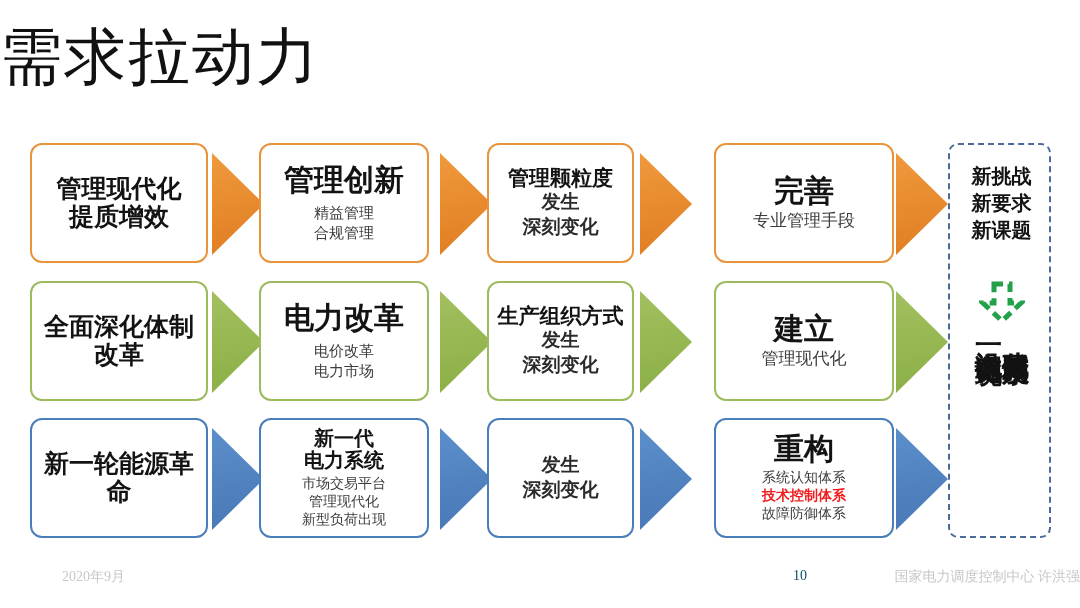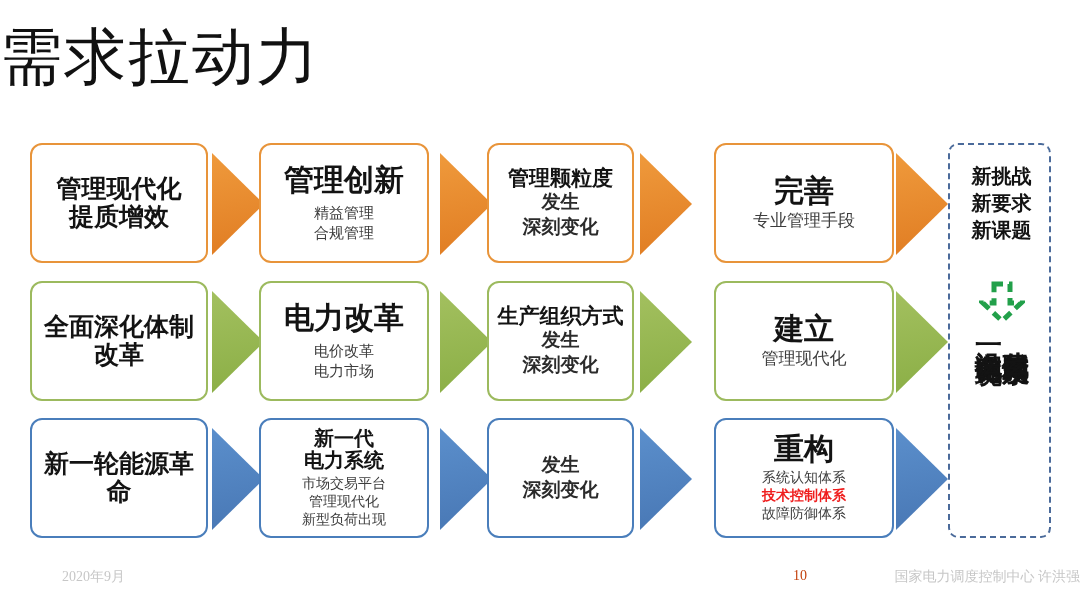--- a/index.html
+++ b/index.html
@@ -96,21 +96,21 @@
     font-size:27px;font-weight:700;color:#131313;line-height:1.0;
     letter-spacing:1px;
   }
 
   
   .footer{position:absolute;left:0;top:568px;width:869px;height:28px;}
   .f-left{position:absolute;left:62px;top:0;font-size:14px;color:#c7c7c7;
     font-family:"Liberation Serif","DejaVu Serif",serif;}
   .f-mid{position:absolute;left:0;top:0;width:1080px;text-align:right;font-size:14px;
     color:#c7c7c7;font-family:"Liberation Serif","DejaVu Serif",serif;}
-  .f-right{position:absolute;right:62px;top:0;font-size:14px;color:#c2410c;
+  .f-right{position:absolute;right:62px;top:0;font-size:14px;color:#0c4a6e;
     font-family:"Liberation Serif","DejaVu Serif",serif;}
 </style>
 </head>
 <body>
 
 <div class="slide">
 
   <div class="title">需求拉动力</div>
 
   <div class="row r1">

